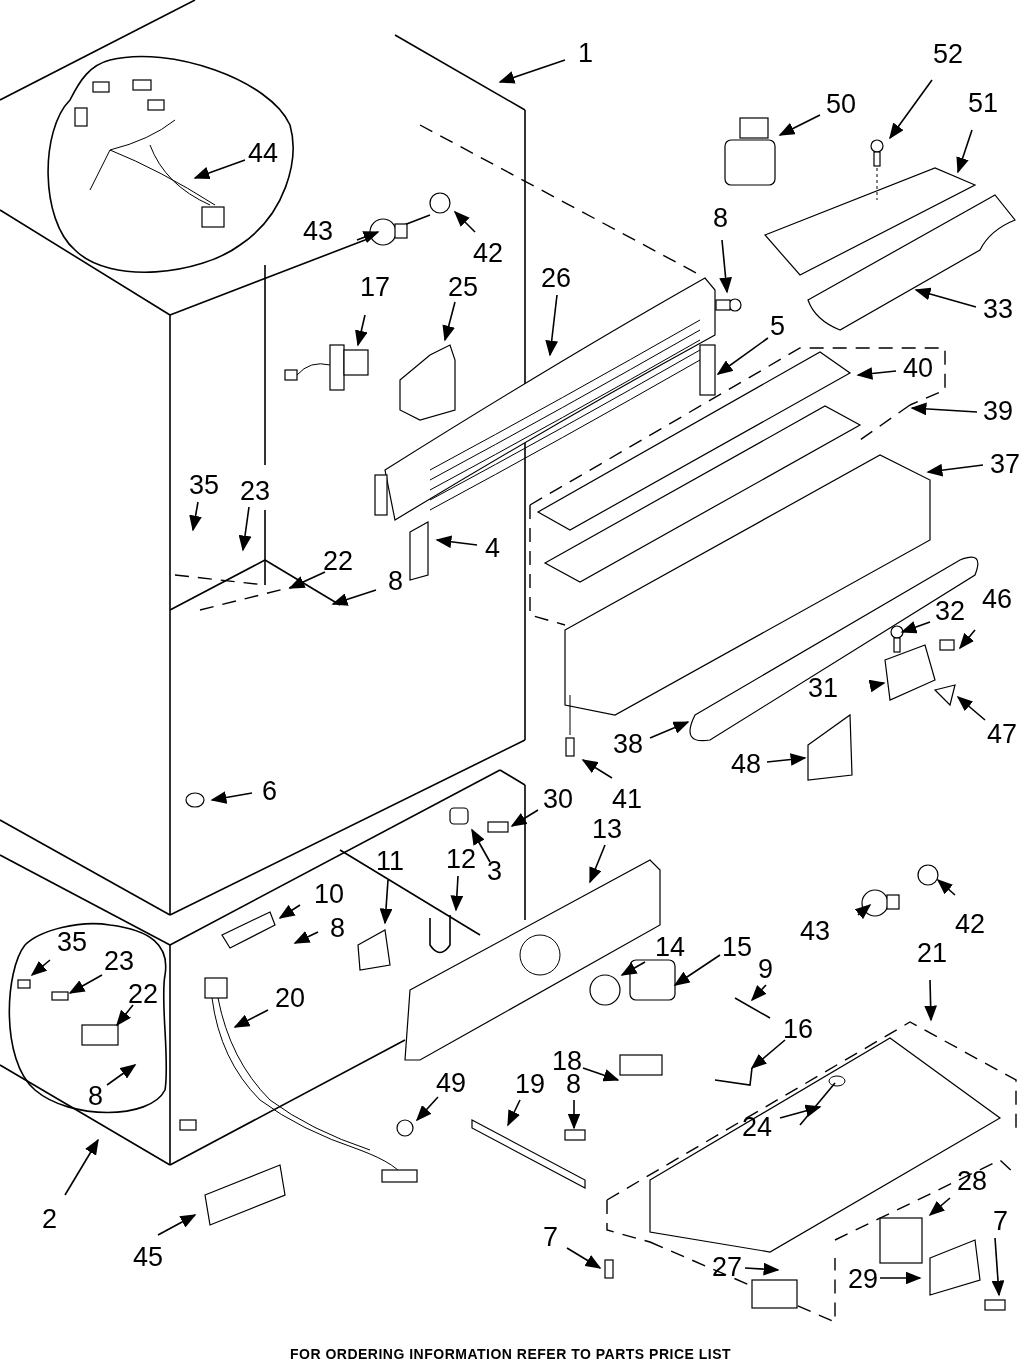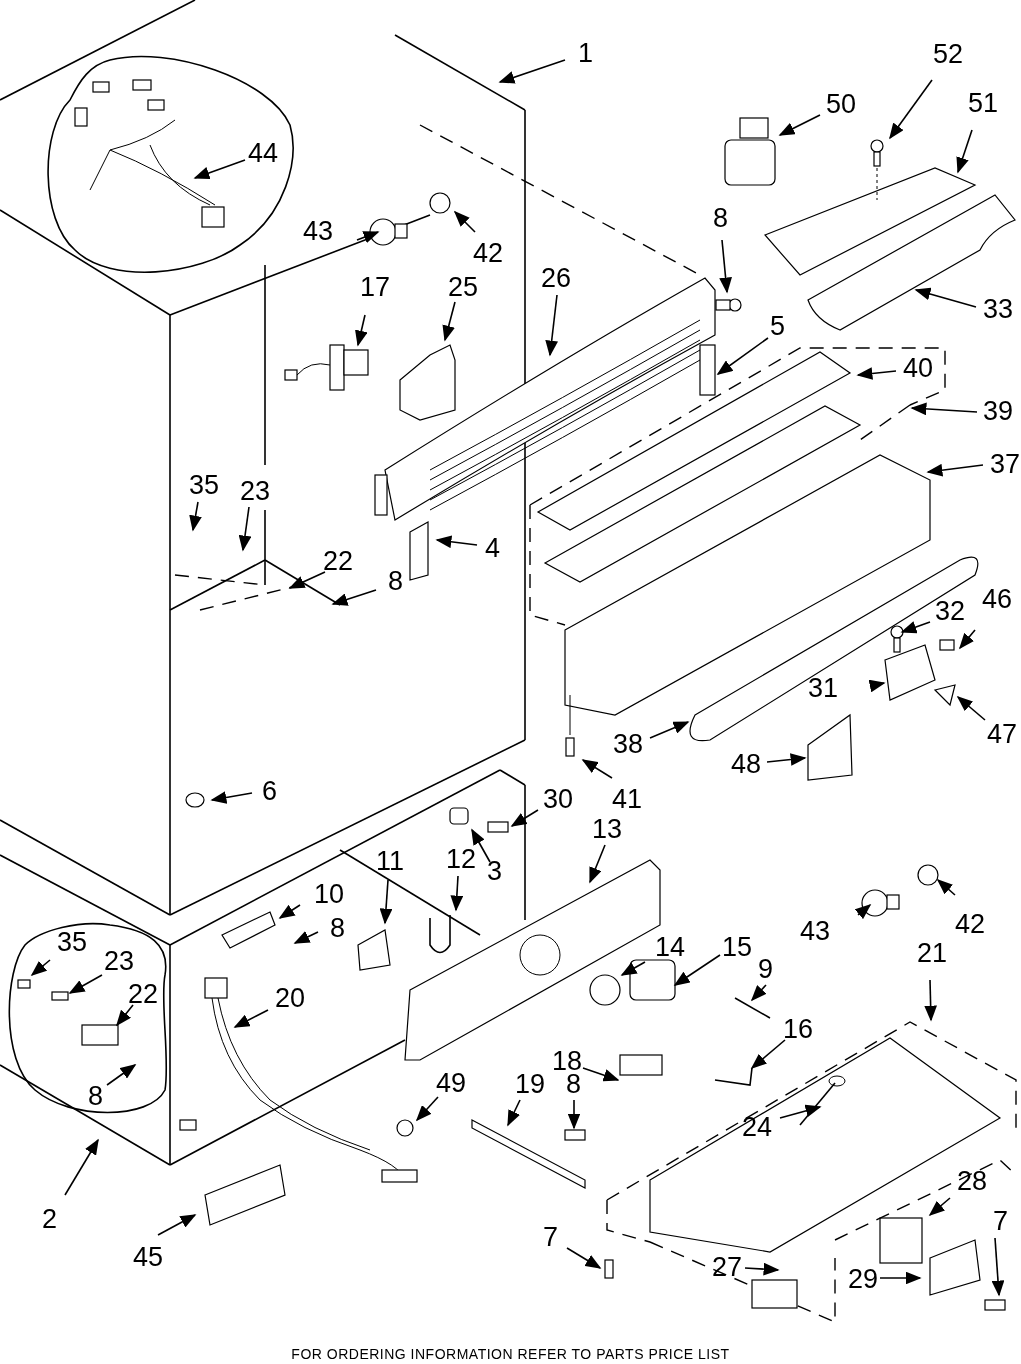--- a/index.html
+++ b/index.html
@@ -1,19 +1,19 @@
 <!DOCTYPE html>
 <html><head>
 <meta charset="utf-8">
 <style>
   html, body { margin:0; padding:0; background:#ffffff; }
   body { width:1021px; height:1364px; position:relative; overflow:hidden; font-family:"Liberation Sans", sans-serif; }
   #diagram { position:absolute; left:0; top:0; width:1021px; height:1364px; }
   .lbl { font-family:"Liberation Sans", sans-serif; font-size:27px; fill:#000; }
-  .footer { position:absolute; left:0; width:1021px; top:1346px; text-align:center; font-family:"Liberation Sans", sans-serif; font-weight:normal; font-size:14px; letter-spacing:0.5px; color:#000; }
+  .footer { position:absolute; left:0; width:1021px; top:1346px; text-align:center; font-family:"Liberation Sans", sans-serif; font-weight:bold; font-size:14px; letter-spacing:0.5px; color:#000; }
   .ln { stroke:#000; stroke-width:1.6; fill:none; }
   .thin { stroke:#000; stroke-width:1; fill:none; }
   .dash { stroke:#000; stroke-width:1.4; fill:none; stroke-dasharray:14 9; }
   .part { stroke:#000; stroke-width:1.2; fill:#fff; }
   .arrow { stroke:#000; stroke-width:1.6; fill:none; }
 </style>
 </head>
 <body>
 
 <svg id="diagram" viewBox="0 0 1021 1364" xmlns="http://www.w3.org/2000/svg">

